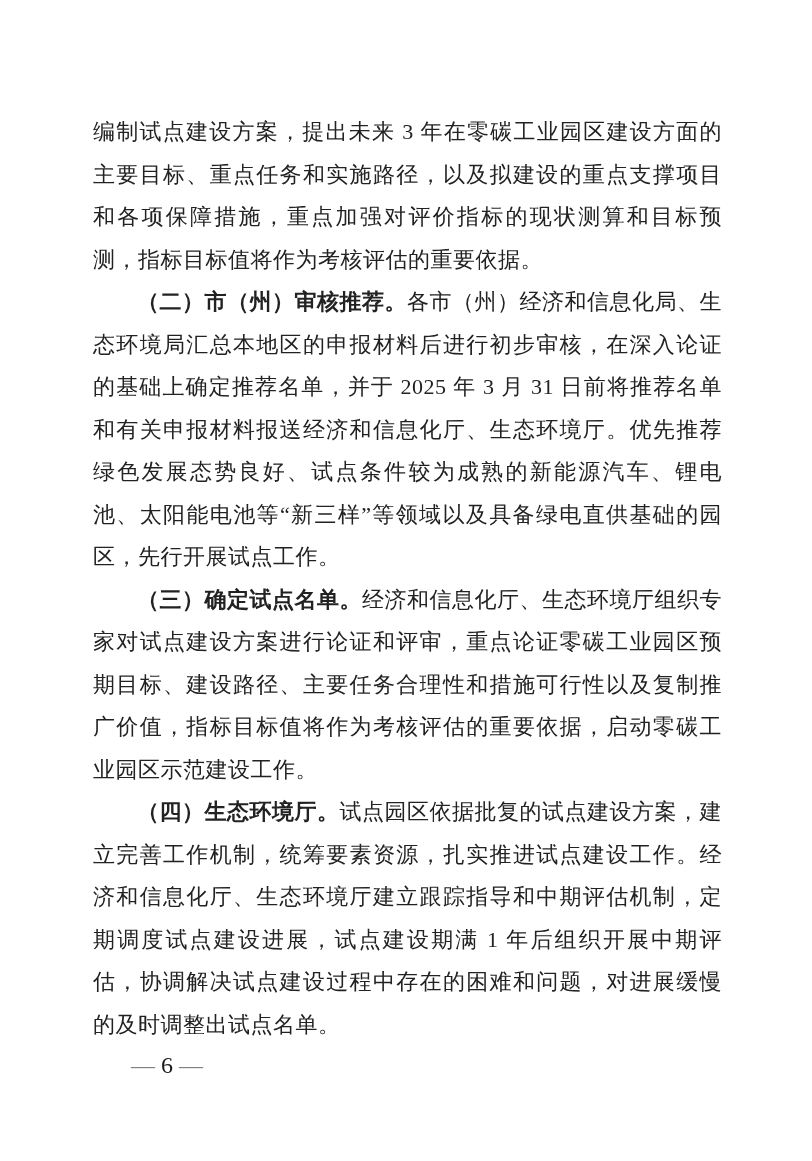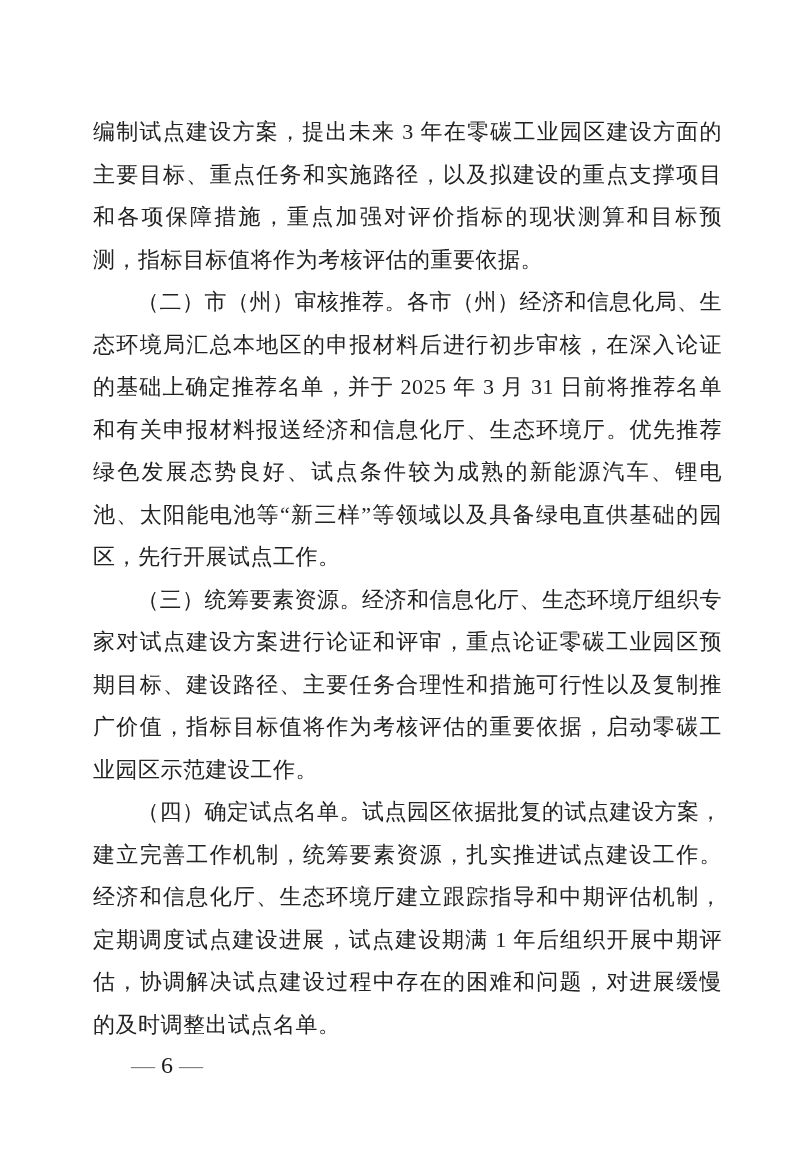--- a/index.html
+++ b/index.html
@@ -28,21 +28,21 @@
     text-justify: inter-character;
   }
   .content p {
     margin: 0;
     padding: 0;
   }
   .content p.indent {
     text-indent: 2em;
   }
   .lead {
-    font-weight: 400;
+    font-weight: 700;
   }
   .footer {
     position: absolute;
     left: 125px;
     top: 1050px;
     font-size: 24px;
     line-height: 30px;
     color: #111111;
     letter-spacing: 0;
     white-space: nowrap;
@@ -55,18 +55,18 @@
     color: #1a1a1a;
   }
 </style>
 </head>
 <body>
 
 <div class="page">
   <div class="content">
     <p><span class="lead"></span><span>编制试点建设方案，提出未来 3 年在零碳工业园区建设方面的主要目标、重点任务和实施路径，以及拟建设的重点支撑项目和各项保障措施，重点加强对评价指标的现状测算和目标预测，指标目标值将作为考核评估的重要依据。</span></p>
     <p class="indent"><span class="lead">（二）市（州）审核推荐。</span><span>各市（州）经济和信息化局、生态环境局汇总本地区的申报材料后进行初步审核，在深入论证的基础上确定推荐名单，并于 2025 年 3 月 31 日前将推荐名单和有关申报材料报送经济和信息化厅、生态环境厅。优先推荐绿色发展态势良好、试点条件较为成熟的新能源汽车、锂电池、太阳能电池等“新三样”等领域以及具备绿电直供基础的园区，先行开展试点工作。</span></p>
-    <p class="indent"><span class="lead">（三）统筹要素资源。</span><span>经济和信息化厅、生态环境厅组织专家对试点建设方案进行论证和评审，重点论证零碳工业园区预期目标、建设路径、主要任务合理性和措施可行性以及复制推广价值，指标目标值将作为考核评估的重要依据，启动零碳工业园区示范建设工作。</span></p>
-    <p class="indent"><span class="lead">（四）确定试点名单。</span><span>试点园区依据批复的试点建设方案，建立完善工作机制，统筹要素资源，扎实推进试点建设工作。经济和信息化厅、生态环境厅建立跟踪指导和中期评估机制，定期调度试点建设进展，试点建设期满 1 年后组织开展中期评估，协调解决试点建设过程中存在的困难和问题，对进展缓慢的及时调整出试点名单。</span></p>
+    <p class="indent"><span class="lead">（三）确定试点名单。</span><span>经济和信息化厅、生态环境厅组织专家对试点建设方案进行论证和评审，重点论证零碳工业园区预期目标、建设路径、主要任务合理性和措施可行性以及复制推广价值，指标目标值将作为考核评估的重要依据，启动零碳工业园区示范建设工作。</span></p>
+    <p class="indent"><span class="lead">（四）生态环境厅。</span><span>试点园区依据批复的试点建设方案，建立完善工作机制，统筹要素资源，扎实推进试点建设工作。经济和信息化厅、生态环境厅建立跟踪指导和中期评估机制，定期调度试点建设进展，试点建设期满 1 年后组织开展中期评估，协调解决试点建设过程中存在的困难和问题，对进展缓慢的及时调整出试点名单。</span></p>
   </div>
 
   <div class="footer"><span class="dash">—</span><span class="num">6</span><span class="dash">—</span></div>
 </div>
 
 </body></html>

